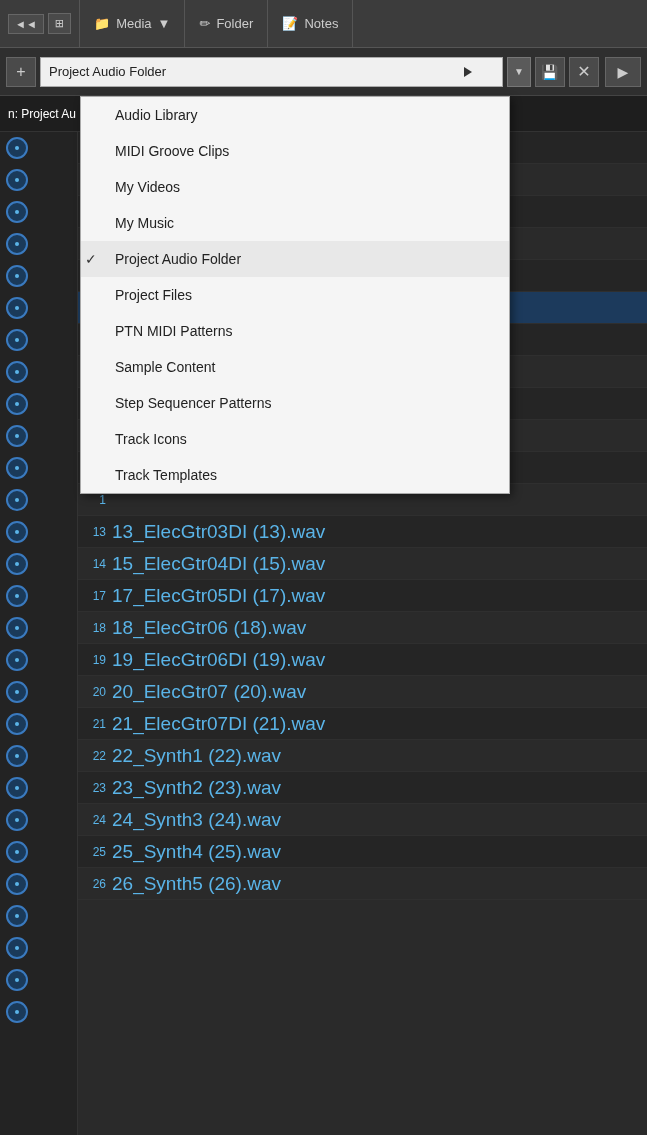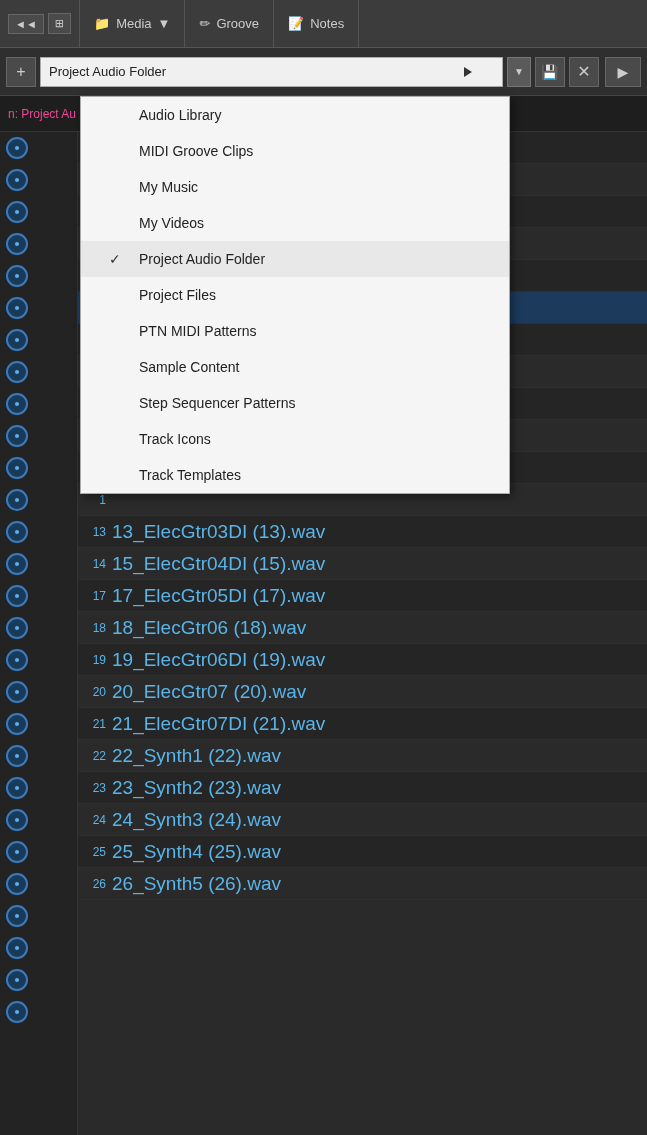--- a/index.html
+++ b/index.html
@@ -166,40 +166,40 @@
     .preview-strip {
       background: #1e1e1e;
       height: 36px;
       display: flex;
       align-items: center;
       padding: 0 8px;
       border-bottom: 1px solid #333;
     }
 
     .preview-strip-label {
-      color: #ec4899;
+      color: #ffffff;
       font-size: 12px;
     }
 
     
     .dropdown-menu {
       position: absolute;
       top: 96px;
       left: 80px;
       width: 430px;
       background: #f5f5f5;
       border: 1px solid #aaa;
       z-index: 1000;
       box-shadow: 3px 3px 8px rgba(0,0,0,0.4);
     }
 
     .dropdown-item {
       display: flex;
       align-items: center;
-      padding: 7px 28px;
+      padding: 7px 4px;
       cursor: pointer;
       font-size: 14px;
       color: #222;
       gap: 10px;
       min-height: 36px;
     }
 
     .dropdown-item.selected {
       background: #e8e8e8;
     }
@@ -302,21 +302,21 @@
       <span>⊞</span>
     </button>
   </div>
   <div class="toolbar-tab">
     <span>📁</span>
     <span>Media</span>
     <span>▼</span>
   </div>
   <div class="toolbar-tab">
     <span>✏</span>
-    <span>Groove</span>
+    <span>Folder</span>
   </div>
   <div class="toolbar-tab">
     <span>📝</span>
     <span>Notes</span>
   </div>
 </div>
 
 <div class="addressbar">
   <button class="add-btn">
     <span>+</span>
@@ -347,25 +347,25 @@
 <div class="dropdown-item">
       <span class="checkmark"></span>
       <span>Audio Library</span>
     </div>
     <div class="dropdown-item">
       <span class="checkmark"></span>
       <span>MIDI Groove Clips</span>
     </div>
     <div class="dropdown-item">
       <span class="checkmark"></span>
+      <span>My Videos</span>
+    </div>
+    <div class="dropdown-item">
+      <span class="checkmark"></span>
       <span>My Music</span>
-    </div>
-    <div class="dropdown-item">
-      <span class="checkmark"></span>
-      <span>My Videos</span>
     </div>
     <div class="dropdown-item selected">
       <span class="checkmark">✓</span>
       <span>Project Audio Folder</span>
     </div>
     <div class="dropdown-item">
       <span class="checkmark"></span>
       <span>Project Files</span>
     </div>
     <div class="dropdown-item">

